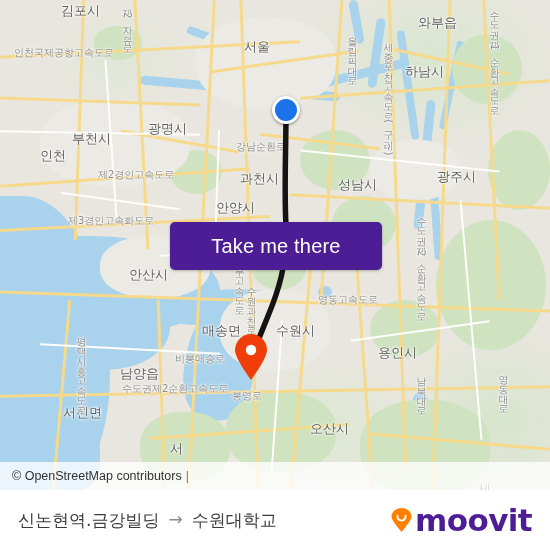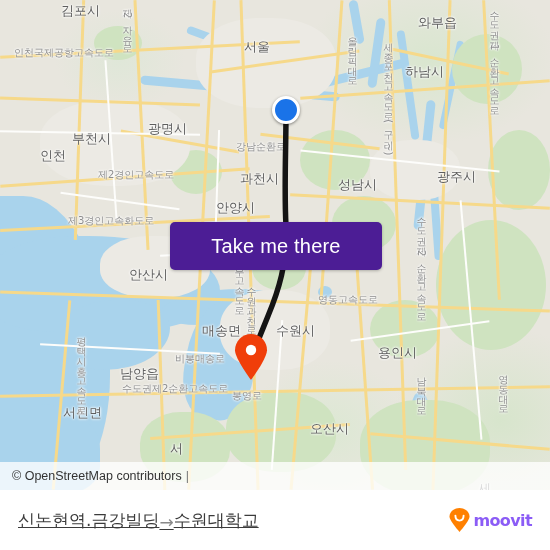--- a/index.html
+++ b/index.html
@@ -92,29 +92,28 @@
   #attribution .sep { margin: 0 4px; color: #777; }
 
   
   #footer {
     position: absolute; left: 0; top: 490px; width: 550px; height: 60px;
     background: #ffffff;
     display: flex; align-items: center; justify-content: space-between;
     padding: 0 18px 0 18px;
   }
   #route-caption {
-    display: flex; align-items: flex-end; 
+    display: flex; align-items: flex-start; gap: 9px;
     font-size: 17px; color: #3b3b3b;
     font-family: "DejaVu Sans", sans-serif;
-    text-decoration: underline;
   }
   #route-caption .arrow { color: #8a8a8a; font-size: 17px; }
   #moovit-logo { display: flex; align-items: center; gap: 2px; }
   #moovit-logo .wordmark {
-    font-size: 16px; font-weight: bold; color: #8b5cf6; letter-spacing: -.6px;
+    font-size: 31px; font-weight: bold; color: #4c1d95; letter-spacing: -.6px;
     font-family: "DejaVu Sans", sans-serif;
   }
 </style>
 </head>
 <body>
 
 <div id="app">
 
   <div id="map">
 

